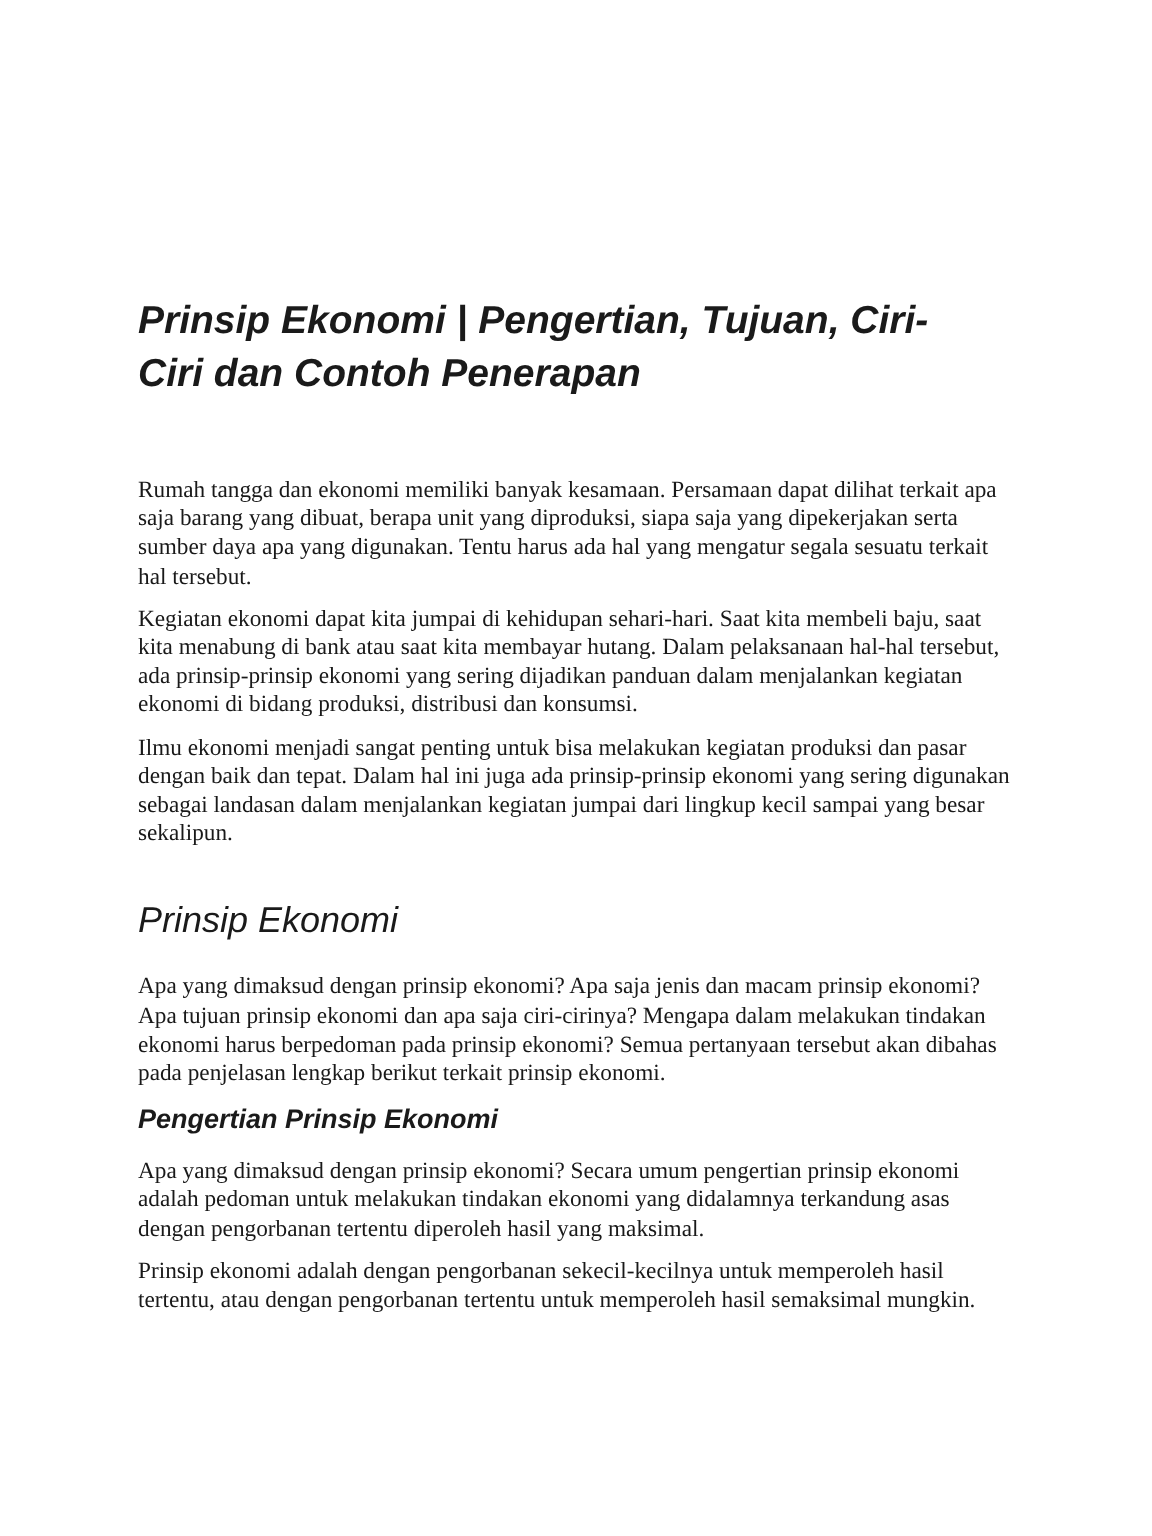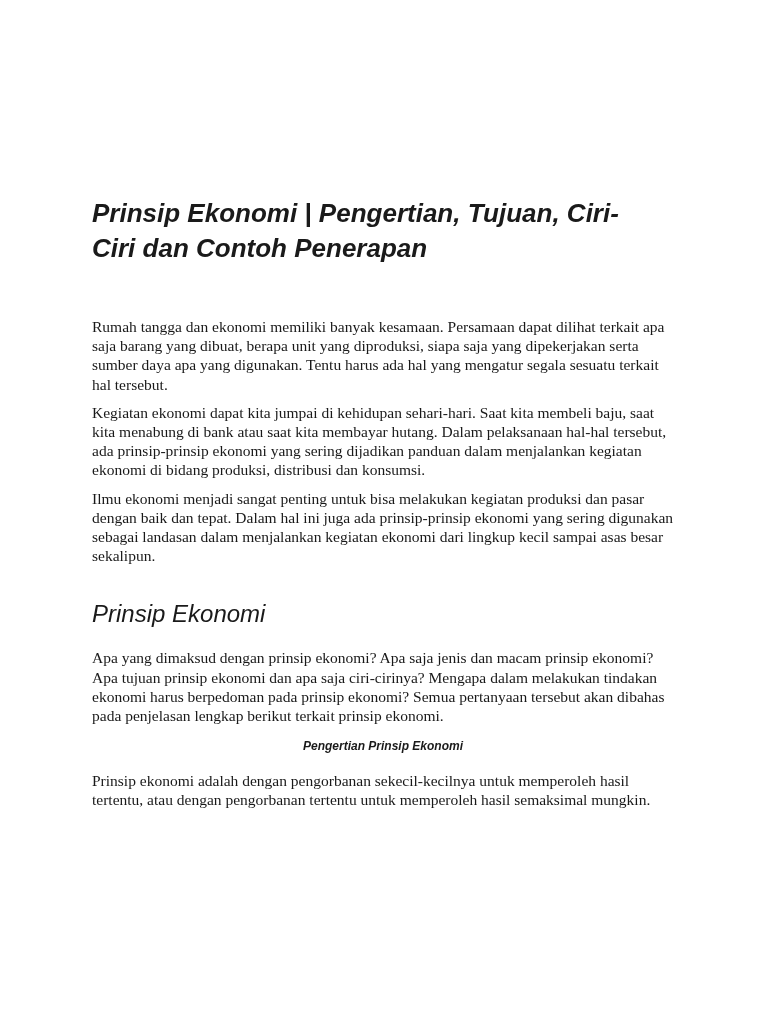--- a/index.html
+++ b/index.html
@@ -47,44 +47,44 @@
     font-weight: 400;
     font-size: 24px;
     line-height: 32px;
     color: #1a1a1a;
     margin: 33px 0 18px 0;
   }
   h3.subsection-heading {
     font-family: "Liberation Sans", sans-serif;
     font-style: italic;
     font-weight: 700;
-    font-size: 12px;
+    font-size: 18px;
     line-height: 22px;
     color: #1a1a1a;
     margin: 10px 0 14px 0;
-    text-align: center;
   }
 </style>
 </head>
 <body>
 
 <div class="page">
   <div class="content">
 
     <h1 class="doc-title">Prinsip Ekonomi | Pengertian, Tujuan, Ciri-Ciri dan Contoh Penerapan</h1>
 
     <p class="body-par">Rumah tangga dan ekonomi memiliki banyak kesamaan. Persamaan dapat dilihat terkait apa saja barang yang dibuat, berapa unit yang diproduksi, siapa saja yang dipekerjakan serta sumber daya apa yang digunakan. Tentu harus ada hal yang mengatur segala sesuatu terkait hal tersebut.</p>
 
     <p class="body-par">Kegiatan ekonomi dapat kita jumpai di kehidupan sehari-hari. Saat kita membeli baju, saat kita menabung di bank atau saat kita membayar hutang. Dalam pelaksanaan hal-hal tersebut, ada prinsip-prinsip ekonomi yang sering dijadikan panduan dalam menjalankan kegiatan ekonomi di bidang produksi, distribusi dan konsumsi.</p>
 
-    <p class="body-par">Ilmu ekonomi menjadi sangat penting untuk bisa melakukan kegiatan produksi dan pasar dengan baik dan tepat. Dalam hal ini juga ada prinsip-prinsip ekonomi yang sering digunakan sebagai landasan dalam menjalankan kegiatan ekonomi dari lingkup kecil sampai asas besar sekalipun.</p>
+    <p class="body-par">Ilmu ekonomi menjadi sangat penting untuk bisa melakukan kegiatan produksi dan pasar dengan baik dan tepat. Dalam hal ini juga ada prinsip-prinsip ekonomi yang sering digunakan sebagai landasan dalam menjalankan kegiatan jumpai dari lingkup kecil sampai yang besar sekalipun.</p>
 
     <h2 class="section-heading">Prinsip Ekonomi</h2>
 
     <p class="body-par">Apa yang dimaksud dengan prinsip ekonomi? Apa saja jenis dan macam prinsip ekonomi? Apa tujuan prinsip ekonomi dan apa saja ciri-cirinya? Mengapa dalam melakukan tindakan ekonomi harus berpedoman pada prinsip ekonomi? Semua pertanyaan tersebut akan dibahas pada penjelasan lengkap berikut terkait prinsip ekonomi.</p>
 
     <h3 class="subsection-heading">Pengertian Prinsip Ekonomi</h3>
 
+    <p class="body-par">Apa yang dimaksud dengan prinsip ekonomi? Secara umum pengertian prinsip ekonomi adalah pedoman untuk melakukan tindakan ekonomi yang didalamnya terkandung asas dengan pengorbanan tertentu diperoleh hasil yang maksimal.</p>
 
     <p class="body-par">Prinsip ekonomi adalah dengan pengorbanan sekecil-kecilnya untuk memperoleh hasil tertentu, atau dengan pengorbanan tertentu untuk memperoleh hasil semaksimal mungkin.</p>
 
   </div>
 </div>
 
 </body></html>

